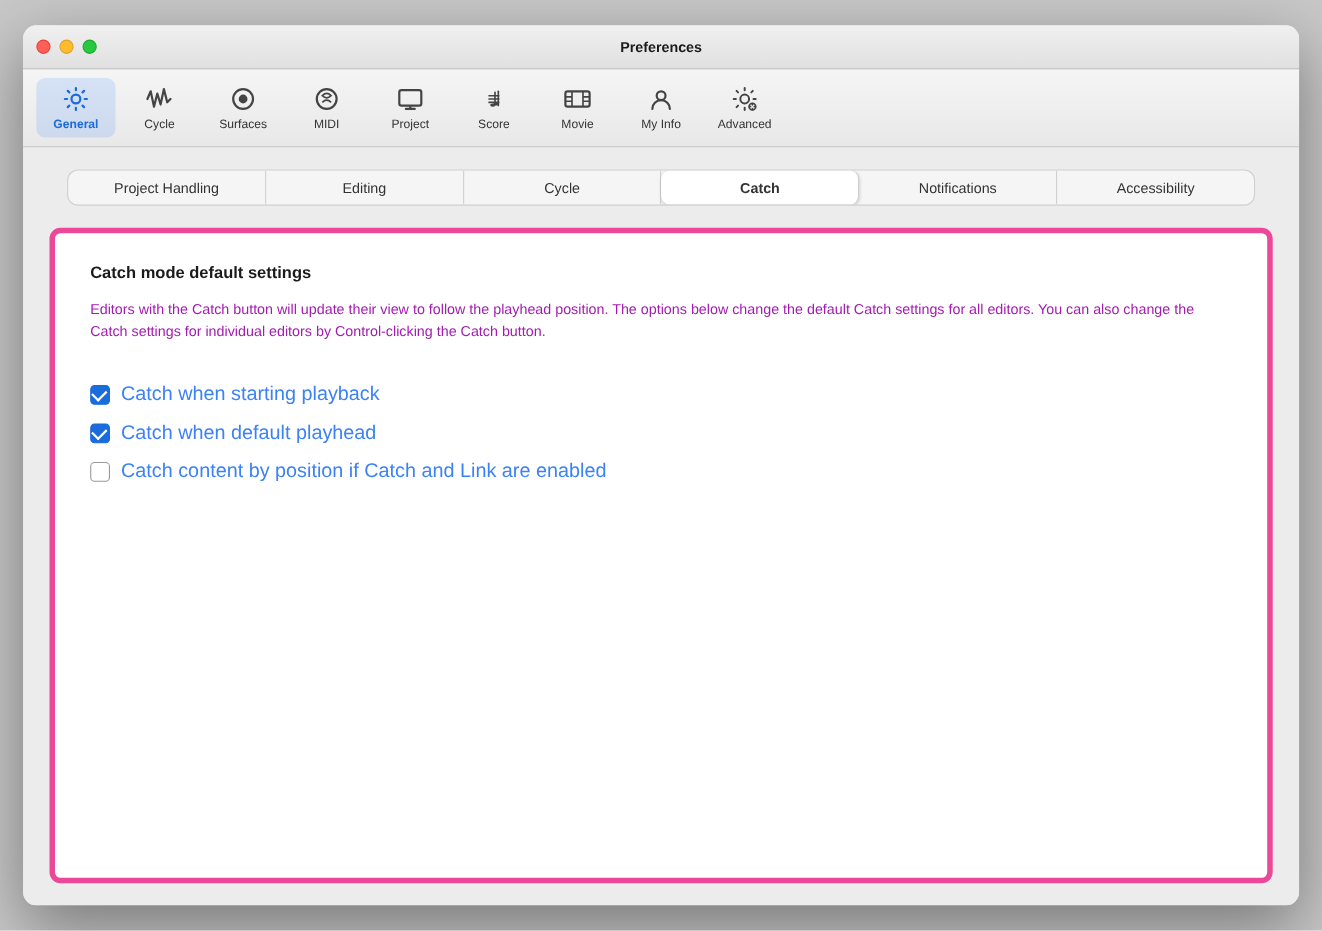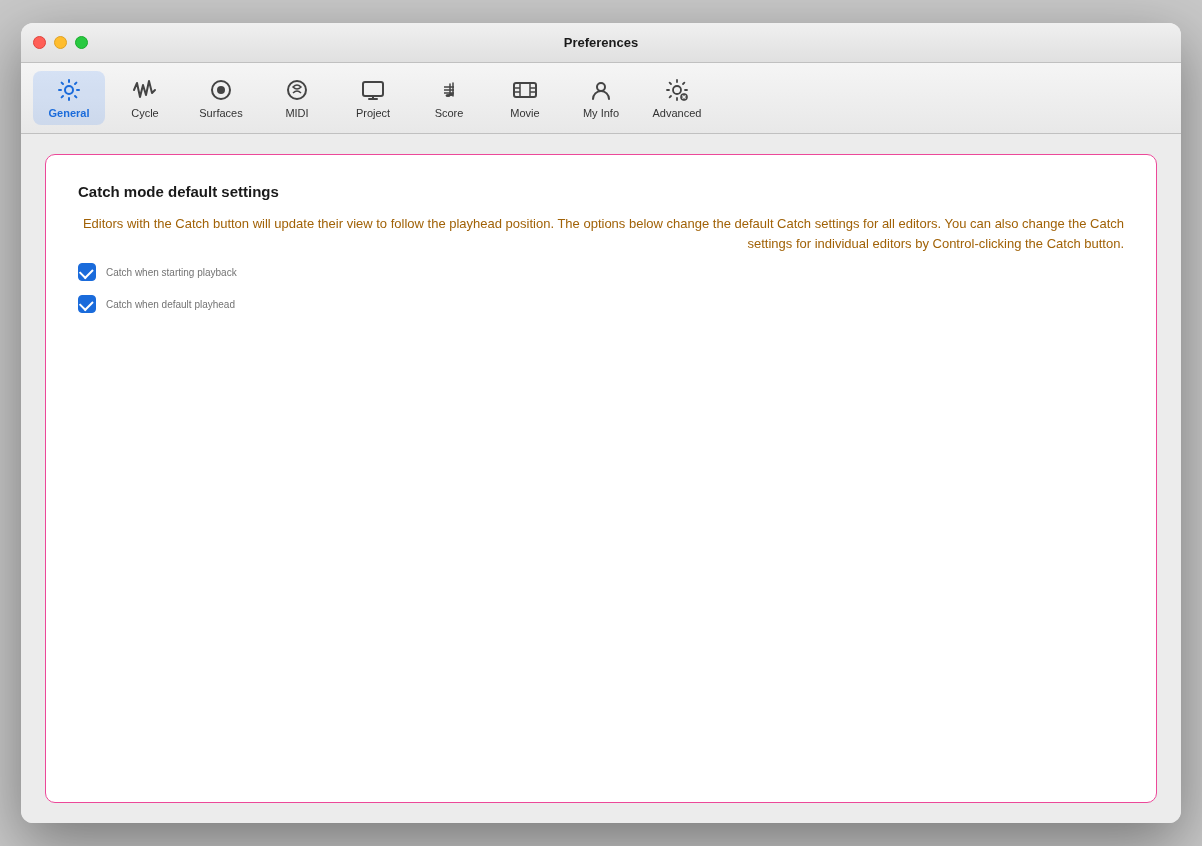--- a/index.html
+++ b/index.html
@@ -158,38 +158,37 @@
       background: white;
       border-radius: 8px;
       font-weight: 600;
       box-shadow: 0 1px 3px rgba(0,0,0,0.15);
     }
 
     
     .panel {
       background: white;
       border-radius: 10px;
-      border: 1px solid #ec4899;
+      border: 5px solid #ec4899;
       padding: 28px 32px;
       flex: 1;
     }
 
     .panel-title {
       font-size: 15px;
       font-weight: 700;
       color: #1a1a1a;
       margin-bottom: 14px;
     }
 
     .panel-desc {
       font-size: 13px;
-      color: #a16207;
+      color: #a21caf;
       line-height: 1.5;
-      margin-bottom: 10px;
-      text-align: right;
+      margin-bottom: 38px;
     }
 
     .checkbox-row {
       display: flex;
       align-items: center;
       gap: 10px;
       margin-bottom: 14px;
     }
 
     .checkbox-box {
@@ -217,22 +216,22 @@
       border-bottom: 2px solid white;
       transform: rotate(-45deg) translateY(-1px);
       display: block;
     }
 
     .checkbox-box.unchecked {
       background: white;
     }
 
     .checkbox-label {
-      font-size: 10px;
-      color: #737373;
+      font-size: 18px;
+      color: #3b82f6;
     }
   </style>
 </head>
 <body>
 
 <div class="window">
 
   <div class="titlebar">
     <div class="traffic-lights">
       <div class="traffic-light close"></div>
@@ -329,31 +328,43 @@
         <circle cx="20" cy="20" r="3" stroke="#444" stroke-width="1.5"></circle>
         <path d="M20 17v1.5M20 21.5V23M17 20h1.5M21.5 20H23" stroke="#444" stroke-width="1.2" stroke-linecap="round"></path>
       </svg>
       <span class="toolbar-label">Advanced</span>
     </div>
 
   </div>
 
   <div class="content">
 
+    <div class="subtabs">
+      <div class="subtab">Project Handling</div>
+      <div class="subtab">Editing</div>
+      <div class="subtab">Cycle</div>
+      <div class="subtab active">Catch</div>
+      <div class="subtab">Notifications</div>
+      <div class="subtab">Accessibility</div>
+    </div>
 
     <div class="panel">
       <div class="panel-title">Catch mode default settings</div>
       <div class="panel-desc">Editors with the Catch button will update their view to follow the playhead position. The options below change the default Catch settings for all editors. You can also change the Catch settings for individual editors by Control-clicking the Catch button.</div>
 
       <div class="checkbox-row">
         <div class="checkbox-box checked"></div>
         <span class="checkbox-label">Catch when starting playback</span>
       </div>
 
       <div class="checkbox-row">
         <div class="checkbox-box checked"></div>
         <span class="checkbox-label">Catch when default playhead</span>
       </div>
 
+      <div class="checkbox-row">
+        <div class="checkbox-box unchecked"></div>
+        <span class="checkbox-label">Catch content by position if Catch and Link are enabled</span>
+      </div>
     </div>
 
   </div>
 </div>
 
 </body></html>

